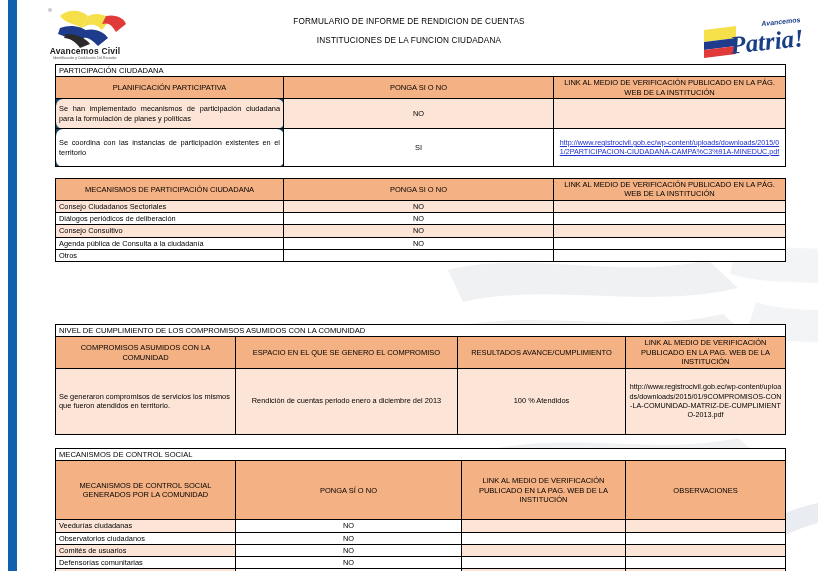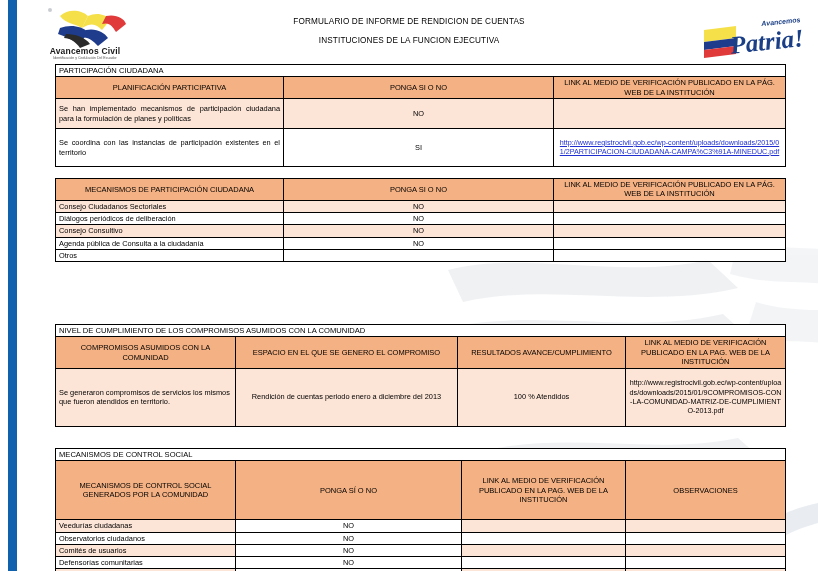--- a/index.html
+++ b/index.html
@@ -99,21 +99,21 @@
   .hdr {
     background: #f4b183 !important;
     text-align: center;
     font-size: 7.5px;
     padding: 3px 4px;
   }
   .tint { background: #fce4d6 !important; }
   .plain { background: #ffffff !important; }
   .c { text-align: center; }
   .l { text-align: left; }
-  .just { text-align: justify; text-align-last: left; }
+  .just { text-align: justify; text-align-last: left; border-radius: 7px; }
   .lnk {
     color: #1f2fd0;
     text-decoration: underline;
     word-break: break-all;
     font-size: 7.2px;
     line-height: 1.22;
     display: block;
   }
   .urlplain {
     color: #000;
@@ -167,21 +167,21 @@
         <path d="M30 24 C 40 20, 52 22, 58 28 L 50 40 C 42 36, 34 32, 28 30 Z" fill="#1f3c8c"></path>
         <path d="M56 26 C 66 24, 74 28, 78 34 L 68 42 C 62 36, 58 32, 50 34 Z" fill="#1f3c8c"></path>
         <path d="M36 30 C 46 30, 56 34, 60 40 L 50 44 C 46 38, 40 34, 34 34 Z" fill="#2b2b2b"></path>
       </svg>
       <div class="logo-caption">Avancemos Civil</div>
       <div class="logo-sub">Identificación y Cedulación
 Del Ecuador</div>
     </div>
 
     <div class="title-line" id="title1">FORMULARIO DE INFORME DE RENDICION DE CUENTAS</div>
-    <div class="title-line" id="title2">INSTITUCIONES DE LA FUNCION EJECUTIVA</div>
+    <div class="title-line" id="title2">INSTITUCIONES DE LA FUNCION CIUDADANA</div>
 
     <div id="logo-right">
       <svg width="40" height="34" viewBox="0 0 40 34" style="position:absolute;left:0;top:14px" xmlns="http://www.w3.org/2000/svg">
         <path d="M2 4 L34 0 L34 12 L2 16 Z" fill="#f5e04a"></path>
         <path d="M2 16 L34 12 L34 20 L2 24 Z" fill="#1f3c8c"></path>
         <path d="M2 24 L34 20 L34 28 L2 32 Z" fill="#e03a3a"></path>
       </svg>
       <div class="patria-sub">Avancemos</div>
       <div class="patria-main">Patria!</div>
     </div>
@@ -268,21 +268,21 @@
       <tr>
         <td class="section-title l" colspan="4">NIVEL DE CUMPLIMIENTO DE LOS COMPROMISOS ASUMIDOS CON LA COMUNIDAD</td>
       </tr>
       <tr>
         <td class="hdr">COMPROMISOS ASUMIDOS CON LA COMUNIDAD</td>
         <td class="hdr">ESPACIO EN EL QUE SE GENERO EL COMPROMISO</td>
         <td class="hdr">RESULTADOS AVANCE/CUMPLIMIENTO</td>
         <td class="hdr">LINK AL MEDIO DE VERIFICACIÓN PUBLICADO EN LA PAG. WEB DE LA INSTITUCIÓN</td>
       </tr>
       <tr>
-        <td class="tint l" style="height:58px">Se generaron compromisos de servicios los mismos que fueron atendidos en territorio.</td>
+        <td class="tint l" style="height:66px">Se generaron compromisos de servicios los mismos que fueron atendidos en territorio.</td>
         <td class="tint c">Rendición de cuentas periodo enero a diciembre del 2013</td>
         <td class="tint c">100 % Atendidos</td>
         <td class="tint c">
           <span class="urlplain">http://www.registrocivil.gob.ec/wp-content/uploads/downloads/2015/01/9COMPROMISOS-CON-LA-COMUNIDAD-MATRIZ-DE-CUMPLIMIENTO-2013.pdf</span>
         </td>
       </tr>
     </tbody>
   </table>
 
   <table class="tbl" id="t4">

